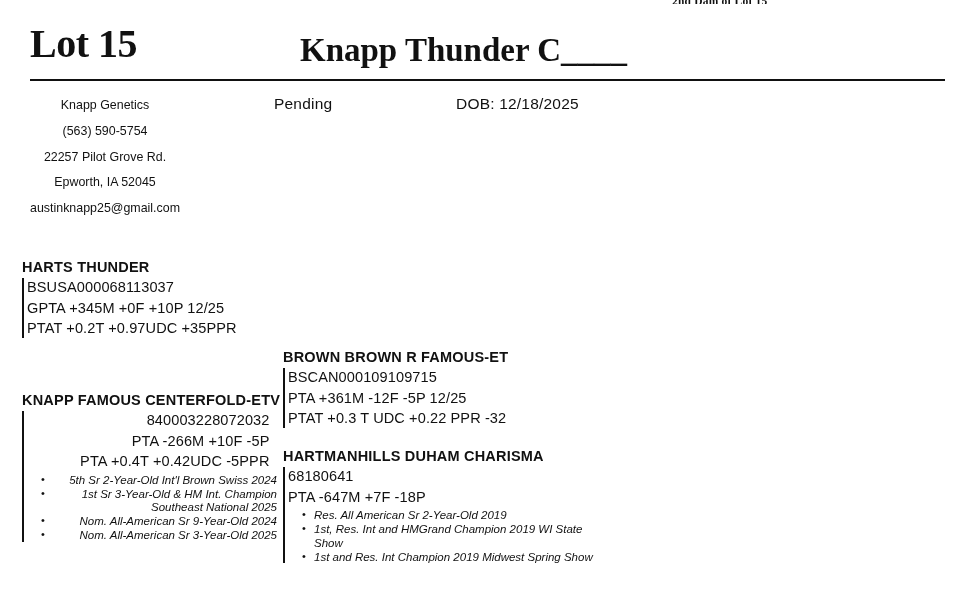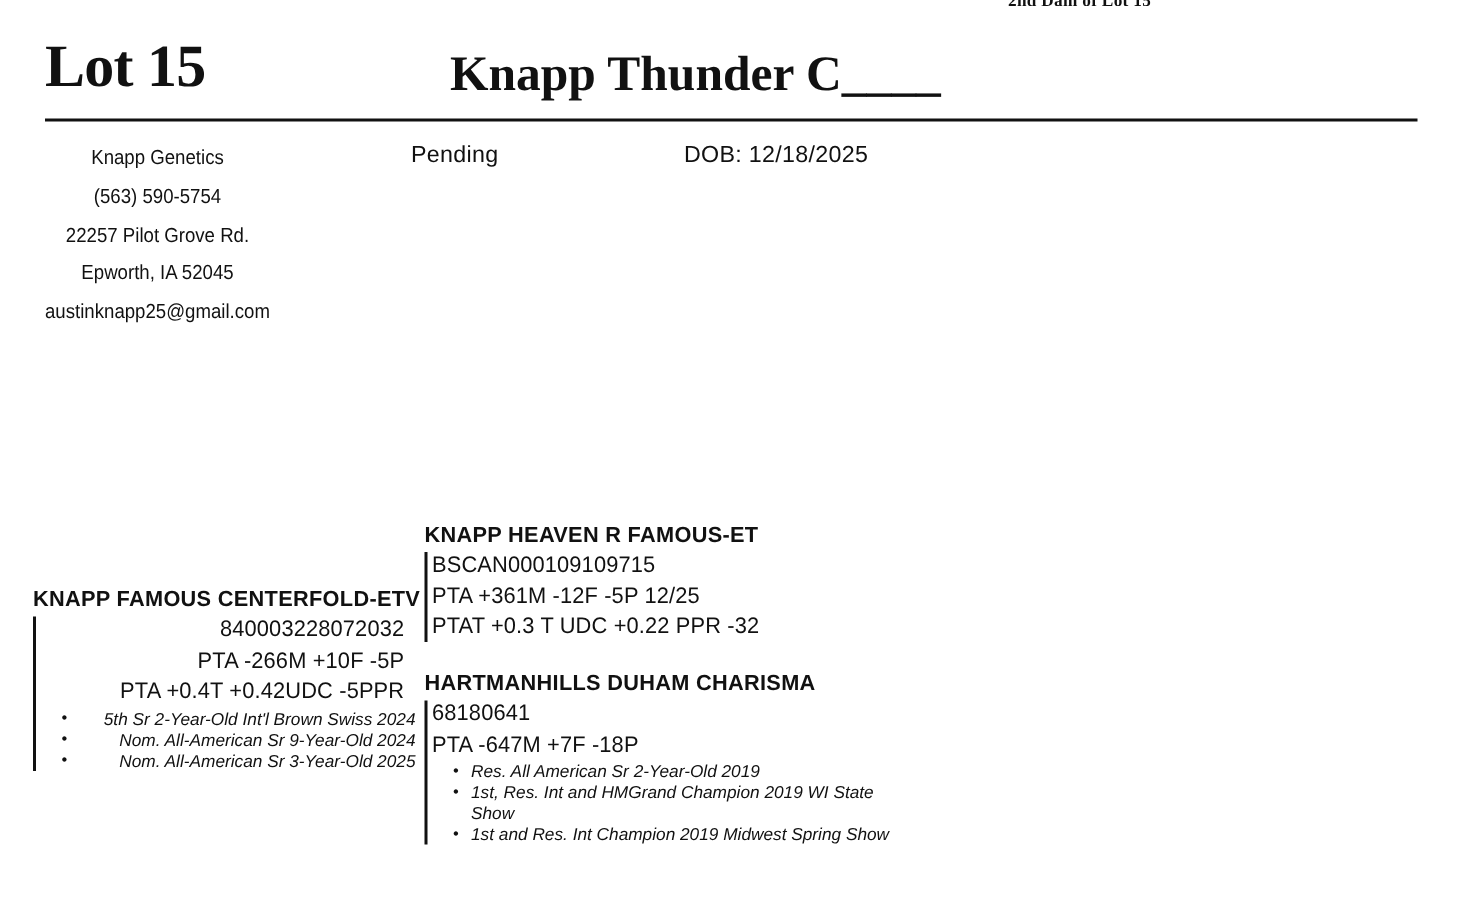--- a/index.html
+++ b/index.html
@@ -182,37 +182,46 @@
     <div>Knapp Genetics</div>
     <div>(563) 590-5754</div>
     <div>22257 Pilot Grove Rd.</div>
     <div>Epworth, IA 52045</div>
     <div>austinknapp25@gmail.com</div>
   </div>
 
   <div class="pending">Pending</div>
   <div class="dob">DOB: 12/18/2025</div>
 
+  <div class="ped" id="sire">
+    <div class="nm">HARTS THUNDER</div>
+    <div class="lines">
+      <div class="ln">BSUSA000068113037</div>
+      <div class="ln">GPTA +345M +0F +10P 12/25</div>
+      <div class="ln">PTAT +0.2T +0.97UDC +35PPR</div>
+    </div>
+  </div>
 
   <div class="ped" id="dam">
     <div class="nm">KNAPP FAMOUS CENTERFOLD-ETV</div>
     <div class="lines">
       <div class="ln">840003228072032</div>
       <div class="ln">PTA -266M +10F -5P</div>
       <div class="ln">PTA +0.4T +0.42UDC -5PPR</div>
       <ul>
         <li>5th Sr 2-Year-Old Int'l Brown Swiss 2024</li>
+        <li>1st Sr 3-Year-Old &amp; HM Int.  Champion Southeast National 2025</li>
         <li>Nom. All-American Sr 9-Year-Old 2024</li>
         <li>Nom. All-American Sr 3-Year-Old 2025</li>
       </ul>
     </div>
   </div>
 
   <div class="ped" id="mgs">
-    <div class="nm">KNAPP HEAVEN R FAMOUS-ET</div>
+    <div class="nm">BROWN BROWN R FAMOUS-ET</div>
     <div class="lines">
       <div class="ln">BSCAN000109109715</div>
       <div class="ln">PTA +361M -12F -5P 12/25</div>
       <div class="ln">PTAT +0.3 T UDC +0.22 PPR -32</div>
     </div>
   </div>
 
   <div class="ped" id="second-dam">
     <div class="nm">HARTMANHILLS DUHAM CHARISMA</div>
     <div class="lines">

